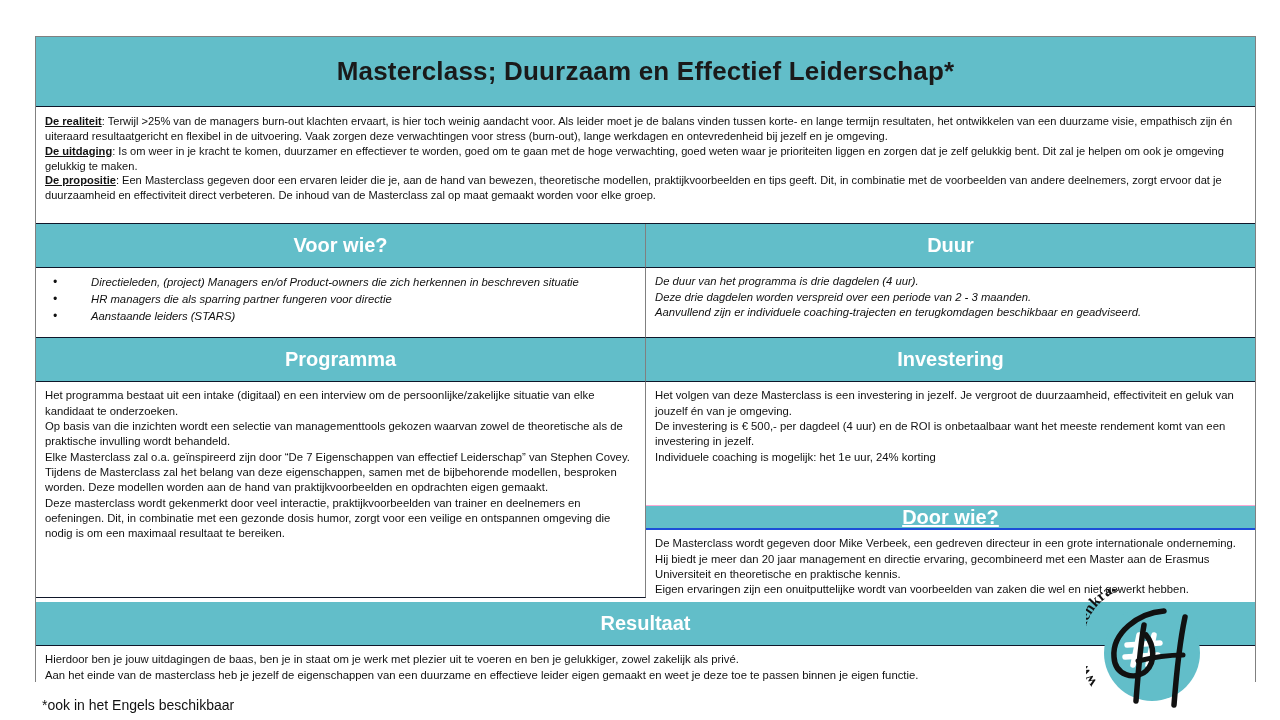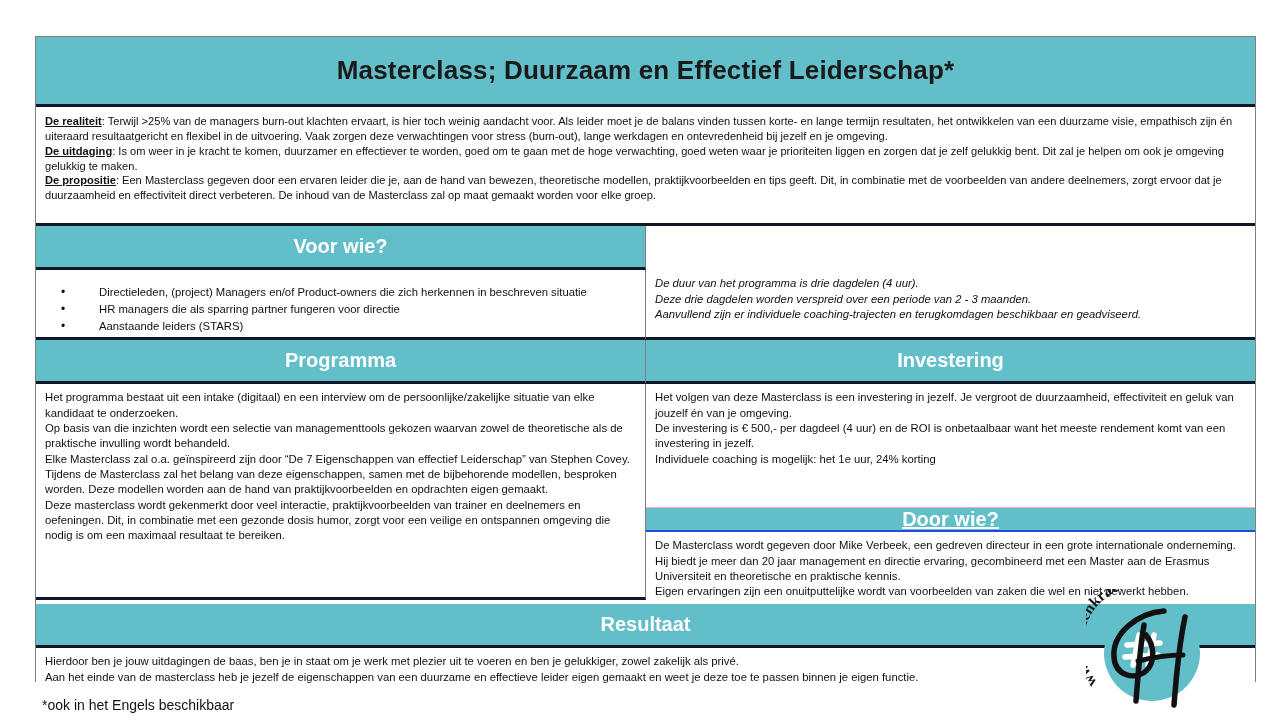--- a/index.html
+++ b/index.html
@@ -22,21 +22,21 @@
     position: absolute;
     left: 35px;
     top: 36px;
     width: 1221px;
     height: 646px;
     border: 1px solid #808080;
     background: #ffffff;
   }
   .row { display: flex; width: 100%; }
   .cell {
-    border-bottom: 3px solid #0f172a;
+    border-bottom: 1px solid #0f172a;
     background: #ffffff;
   }
   .cell.split-left { width: 610px; border-right: 1px solid #808080; }
   .cell.split-right { width: 609px; }
   .cell.full { width: 100%; }
 
   .band {
     background: #62BEC9;
     color: #ffffff;
     text-align: center;
@@ -59,21 +59,21 @@
   .body-text {
     padding: 6px 9px 7px 9px;
     font-size: 11.3px;
     line-height: 1.36;
     color: #111111;
     text-align: left;
   }
   .body-text p { margin: 0; }
   .intro { font-size: 11.1px; line-height: 1.34; padding: 7px 9px 20px 9px; }
   .intro .lead { font-weight: bold; text-decoration: underline; }
-  ul.bullets { margin: 8px; padding: 0; list-style: none; }
+  ul.bullets { margin: 0; padding: 0; list-style: none; font-style: italic; }
   ul.bullets li {
     position: relative;
     padding-left: 46px;
     font-size: 11.3px;
     line-height: 1.52;
     color: #111111;
   }
   ul.bullets li::before {
     content: "\2022";
     position: absolute;
@@ -119,20 +119,21 @@
     <div class="row">
       <div class="cell full body-text intro">
         <p><span class="lead">De realiteit</span><span>: Terwijl &gt;25% van de managers burn-out klachten ervaart, is hier toch weinig aandacht voor. Als leider moet je de balans vinden tussen korte- en lange termijn resultaten, het ontwikkelen van een duurzame visie, empathisch zijn én uiteraard resultaatgericht en flexibel in de uitvoering. Vaak zorgen deze verwachtingen voor stress (burn-out), lange werkdagen en ontevredenheid bij jezelf en je omgeving.</span></p>
         <p><span class="lead">De uitdaging</span><span>: Is om weer in je kracht te komen, duurzamer en effectiever te worden, goed om te gaan met de hoge verwachting, goed weten waar je prioriteiten liggen en zorgen dat je zelf gelukkig bent. Dit zal je helpen om ook je omgeving gelukkig te maken.</span></p>
         <p><span class="lead">De propositie</span><span>: Een Masterclass gegeven door een ervaren leider die je, aan de hand van bewezen, theoretische modellen, praktijkvoorbeelden en tips geeft. Dit, in combinatie met de voorbeelden van andere deelnemers, zorgt ervoor dat je duurzaamheid en effectiviteit direct verbeteren.  De inhoud van de Masterclass zal op maat gemaakt worden voor elke groep.</span></p>
       </div>
     </div>
 
     <div class="row">
       <div class="cell split-left band section-band">Voor wie?</div>
+      <div class="cell split-right band section-band">Duur</div>
     </div>
 
     <div class="row">
       <div class="cell split-left body-text" style="height:70px;">
         <ul class="bullets">
           <li>Directieleden, (project) Managers en/of Product-owners die zich herkennen in beschreven situatie</li>
           <li>HR managers die als sparring partner fungeren voor directie</li>
           <li>Aanstaande leiders (STARS)</li>
         </ul>
       </div>

